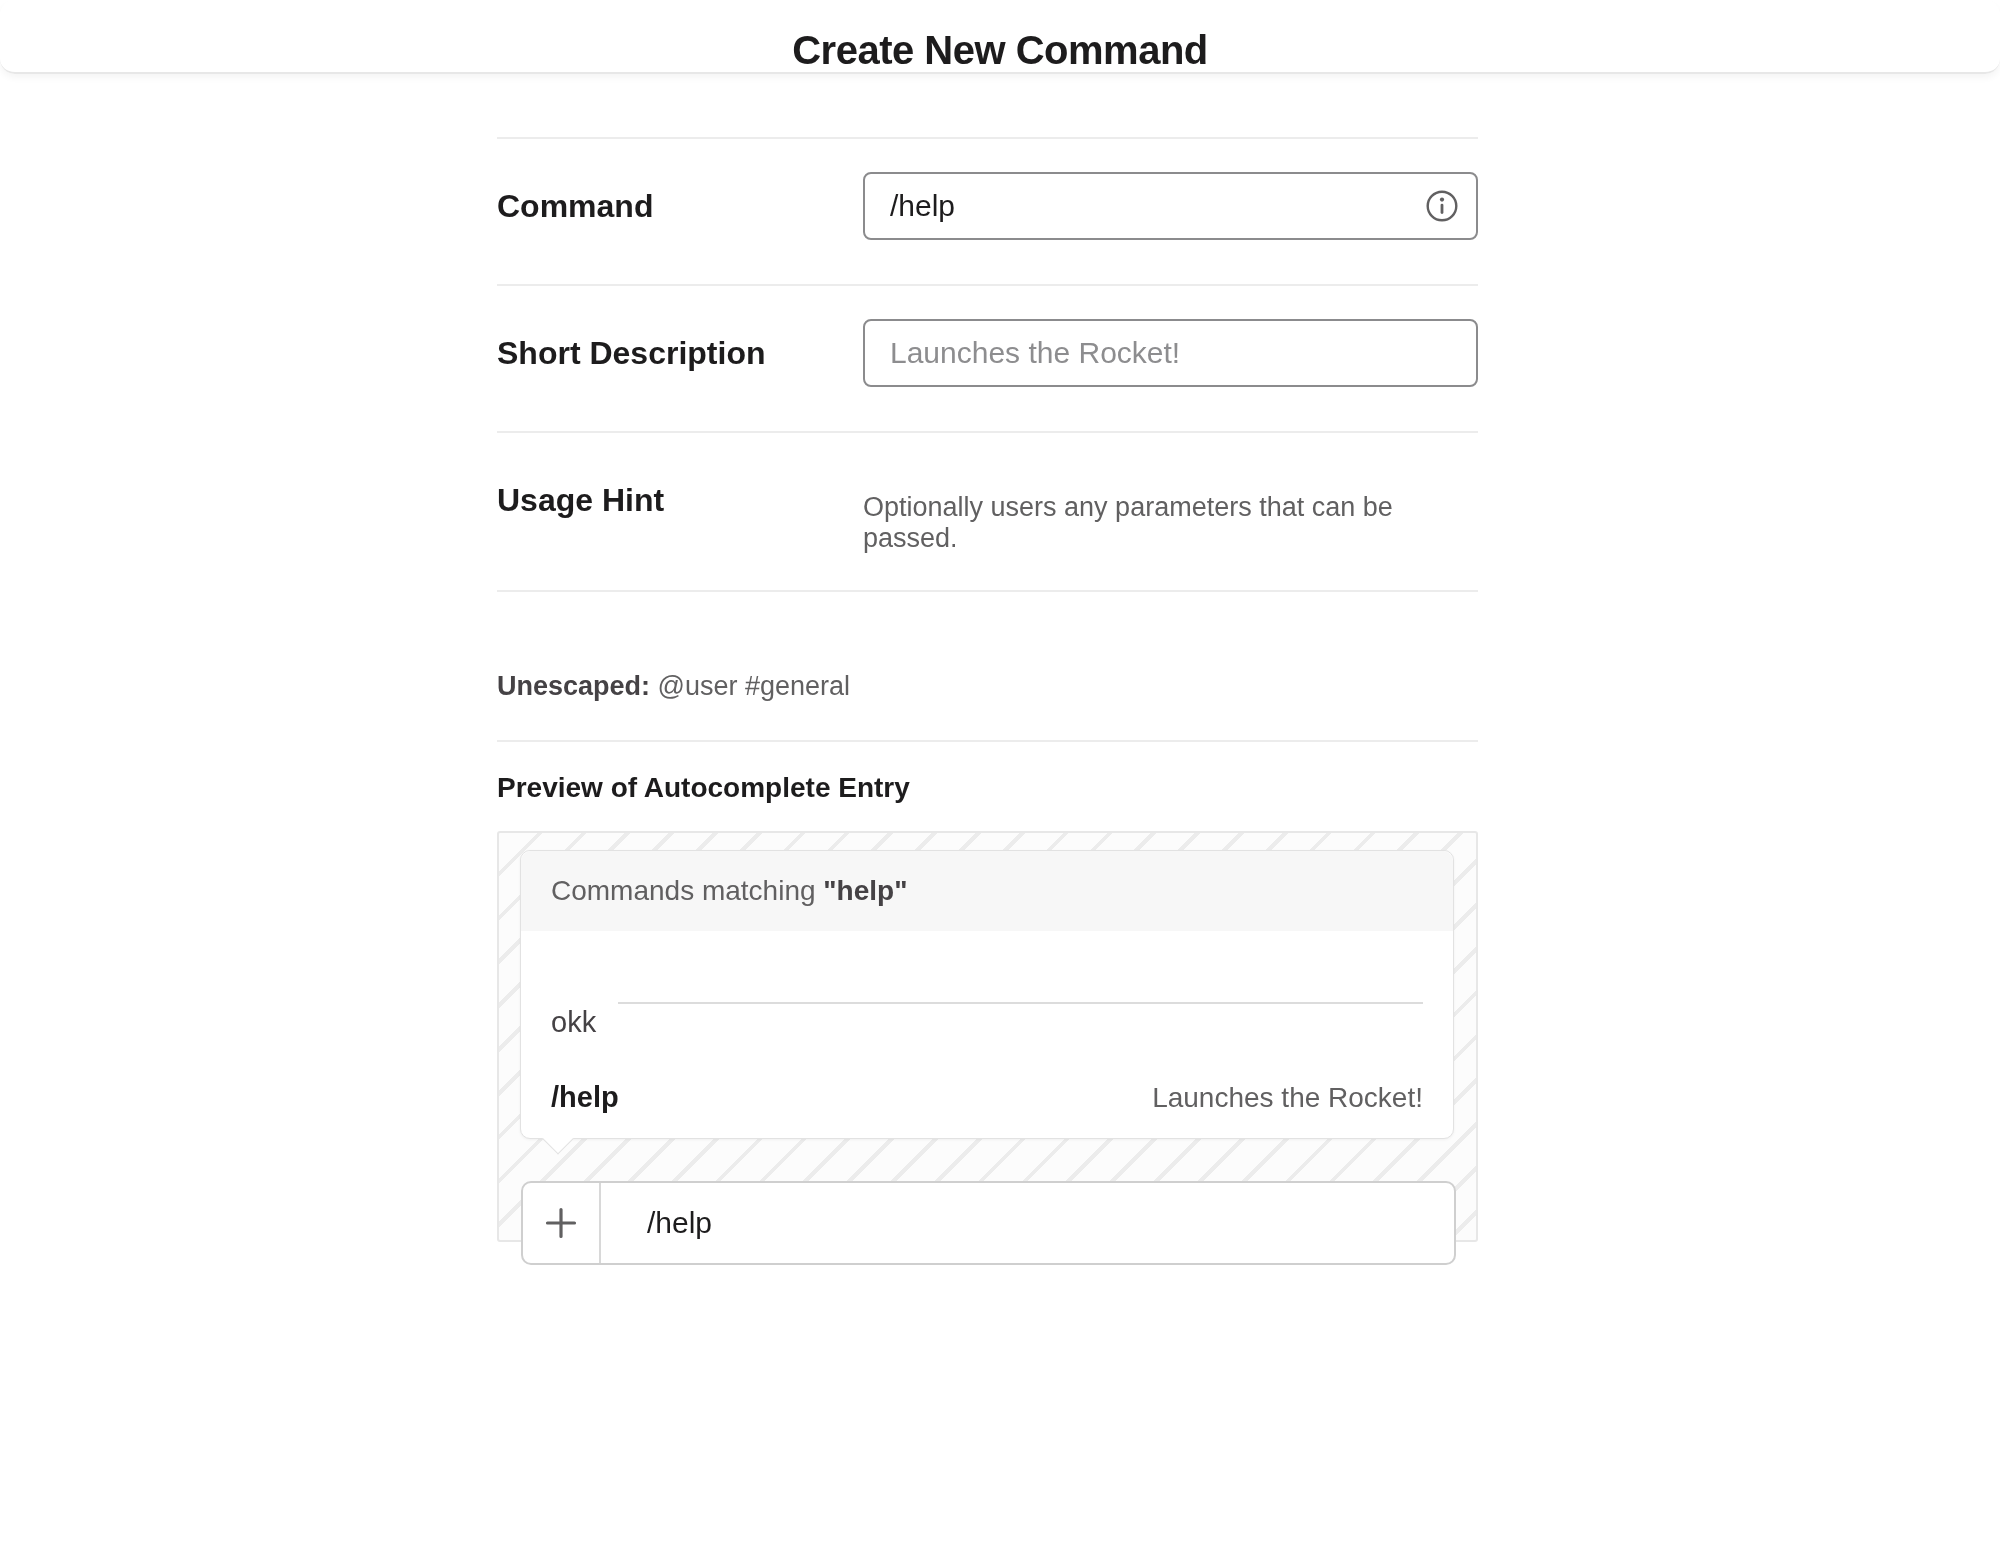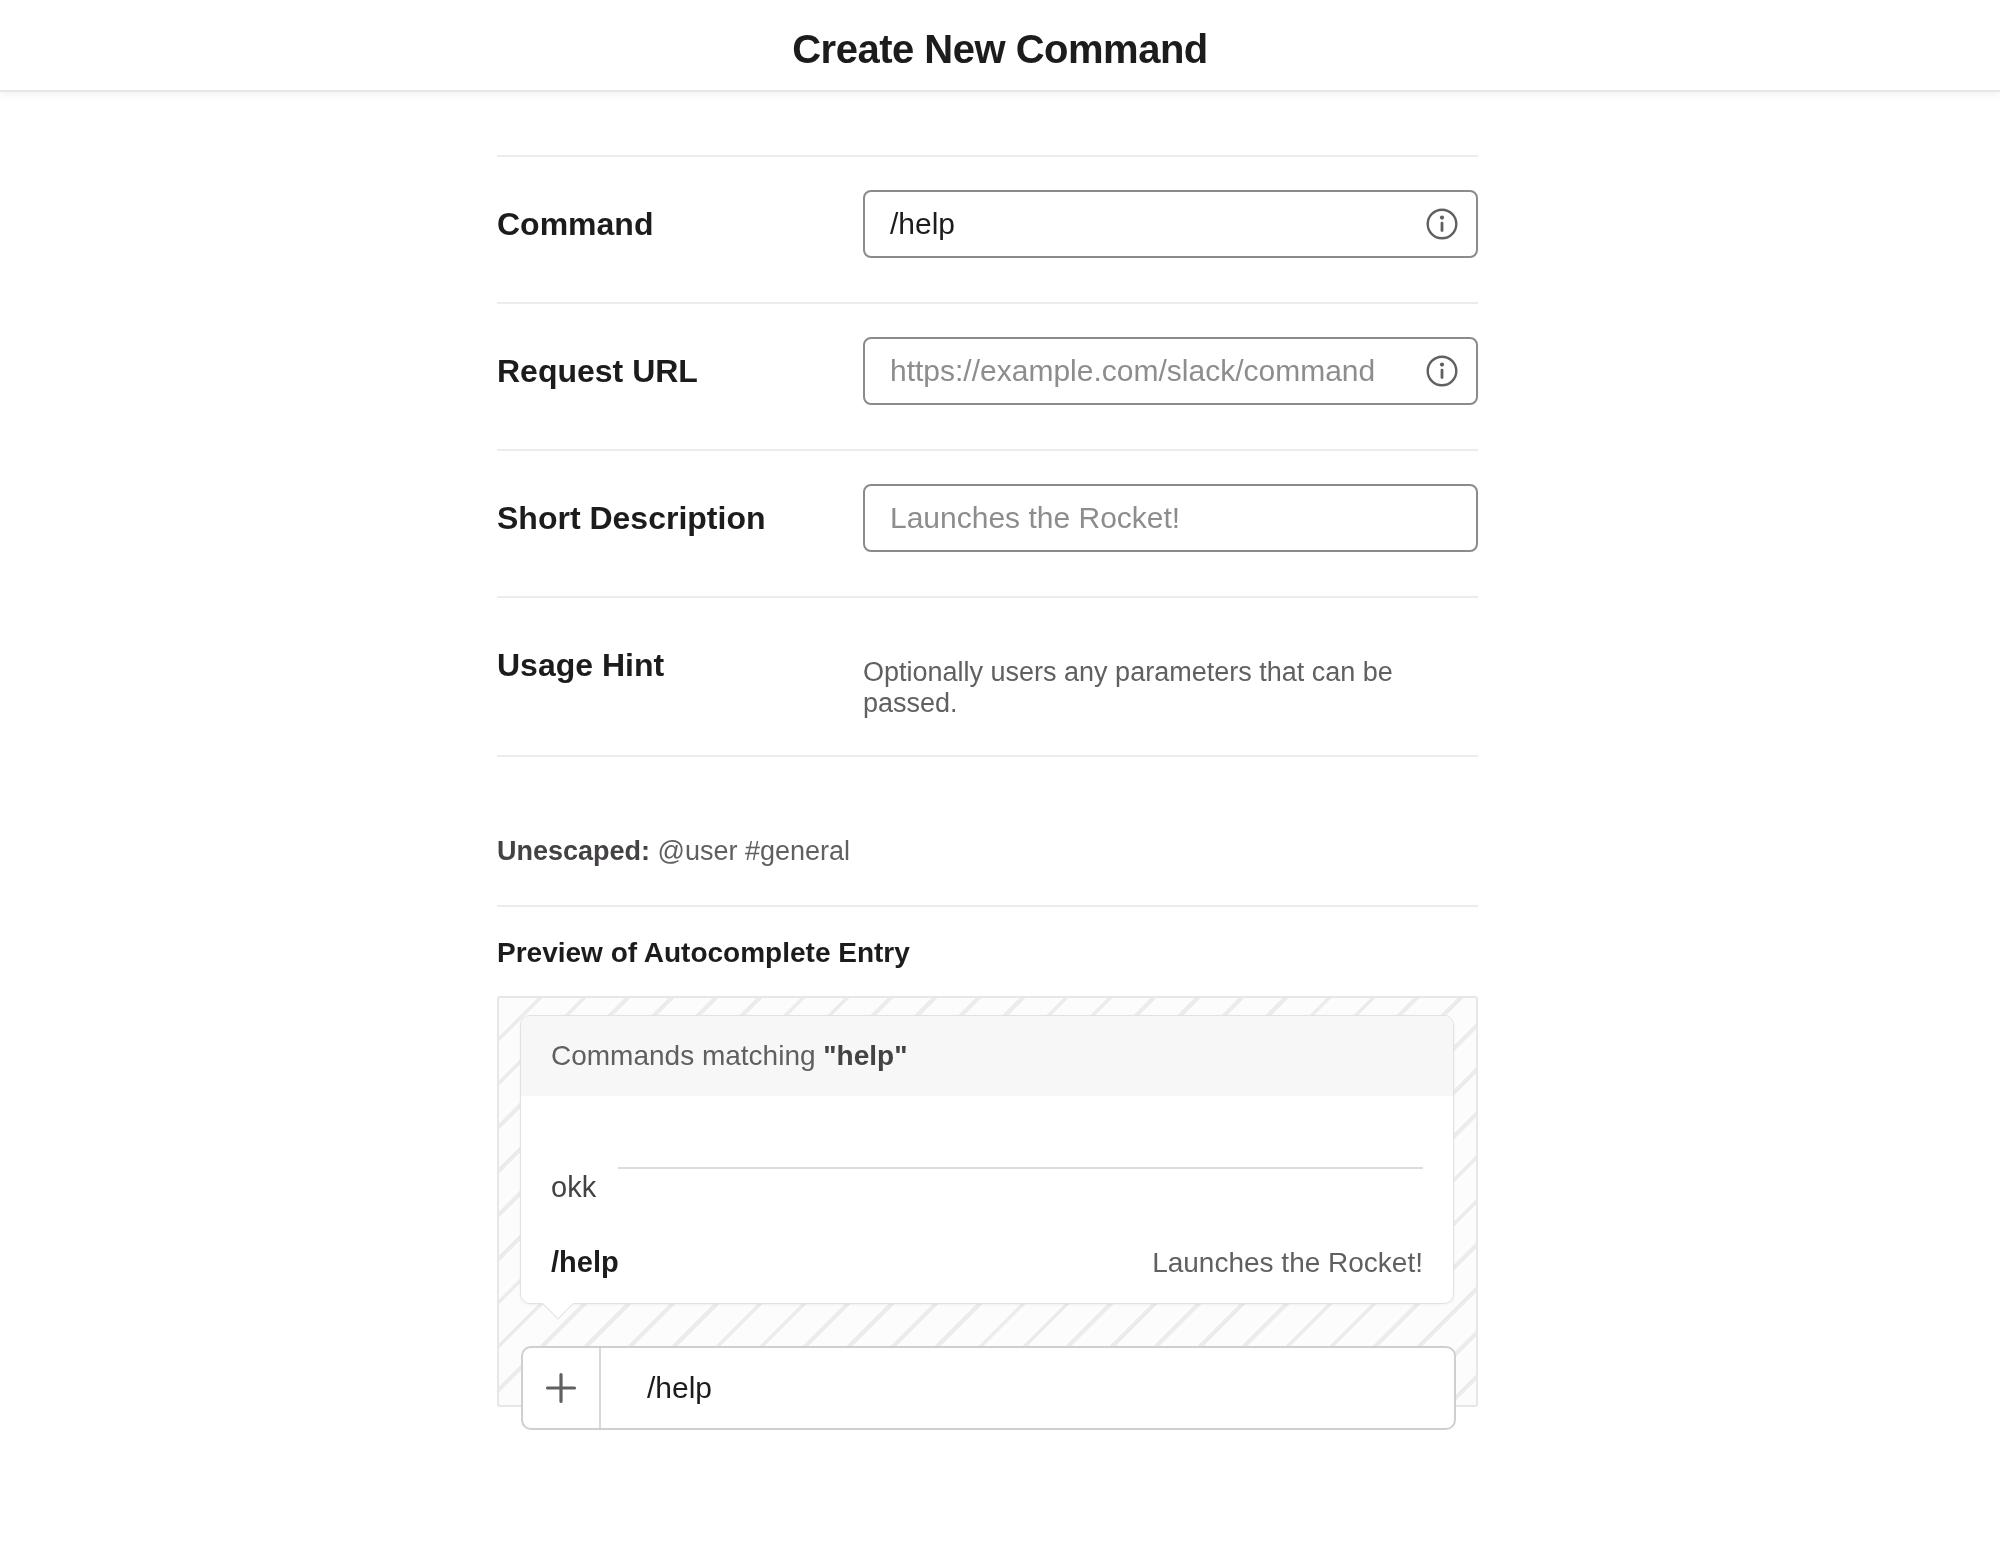--- a/index.html
+++ b/index.html
@@ -10,23 +10,23 @@
   }
   *{box-sizing:border-box;}
   html,body{margin:0;padding:0;}
   body{
     width:2000px;height:1547px;background:#fff;position:relative;
     font-family:"Liberation Sans", sans-serif;color:var(--text-dark);
     overflow:hidden;
   }
   
   .header{
-    height:92px;border-bottom:2px solid #e7e7e7;
+    height:74px;border-bottom:2px solid #e7e7e7;
     box-shadow:0 4px 7px rgba(0,0,0,0.045);
-    display:flex;justify-content:center;align-items:center;
+    display:flex;justify-content:center;align-items:flex-end;border-radius:15px;
   }
   .header .title{
     margin:0;padding-top:8px;font-size:40px;line-height:44px;font-weight:bold;
     letter-spacing:-0.5px;
   }
   
   .content{width:981px;margin-left:497px;padding-top:63px;}
   .form-row{
     border-top:2px solid var(--divider);
     display:flex;align-items:flex-start;
@@ -126,33 +126,20 @@
         <input class="text-input" type="text" value="/help" style="">
         <svg class="info-icon" viewBox="0 0 34 34">
           <circle cx="17" cy="17" r="14.3" fill="none" stroke="#616061" stroke-width="2.4"></circle>
           <circle cx="17" cy="10.6" r="2.1" fill="#616061"></circle>
           <rect x="15.6" y="14.7" width="2.8" height="10.2" rx="1.4" fill="#616061"></rect>
         </svg>
       </div>
     </div>
   </div>
 
-  <div class="form-row">
-    <div class="form-label">Request URL</div>
-    <div class="field-col">
-      <div class="input-wrap">
-        <input class="text-input" type="text" placeholder="https://example.com/slack/command" style="">
-        <svg class="info-icon" viewBox="0 0 34 34">
-          <circle cx="17" cy="17" r="14.3" fill="none" stroke="#616061" stroke-width="2.4"></circle>
-          <circle cx="17" cy="10.6" r="2.1" fill="#616061"></circle>
-          <rect x="15.6" y="14.7" width="2.8" height="10.2" rx="1.4" fill="#616061"></rect>
-        </svg>
-      </div>
-    </div>
-  </div>
 
   <div class="form-row">
     <div class="form-label">Short Description</div>
     <div class="field-col">
       <div class="input-wrap">
         <input class="text-input no-icon" type="text" placeholder="Launches the Rocket!" style="">
       </div>
     </div>
   </div>
 

